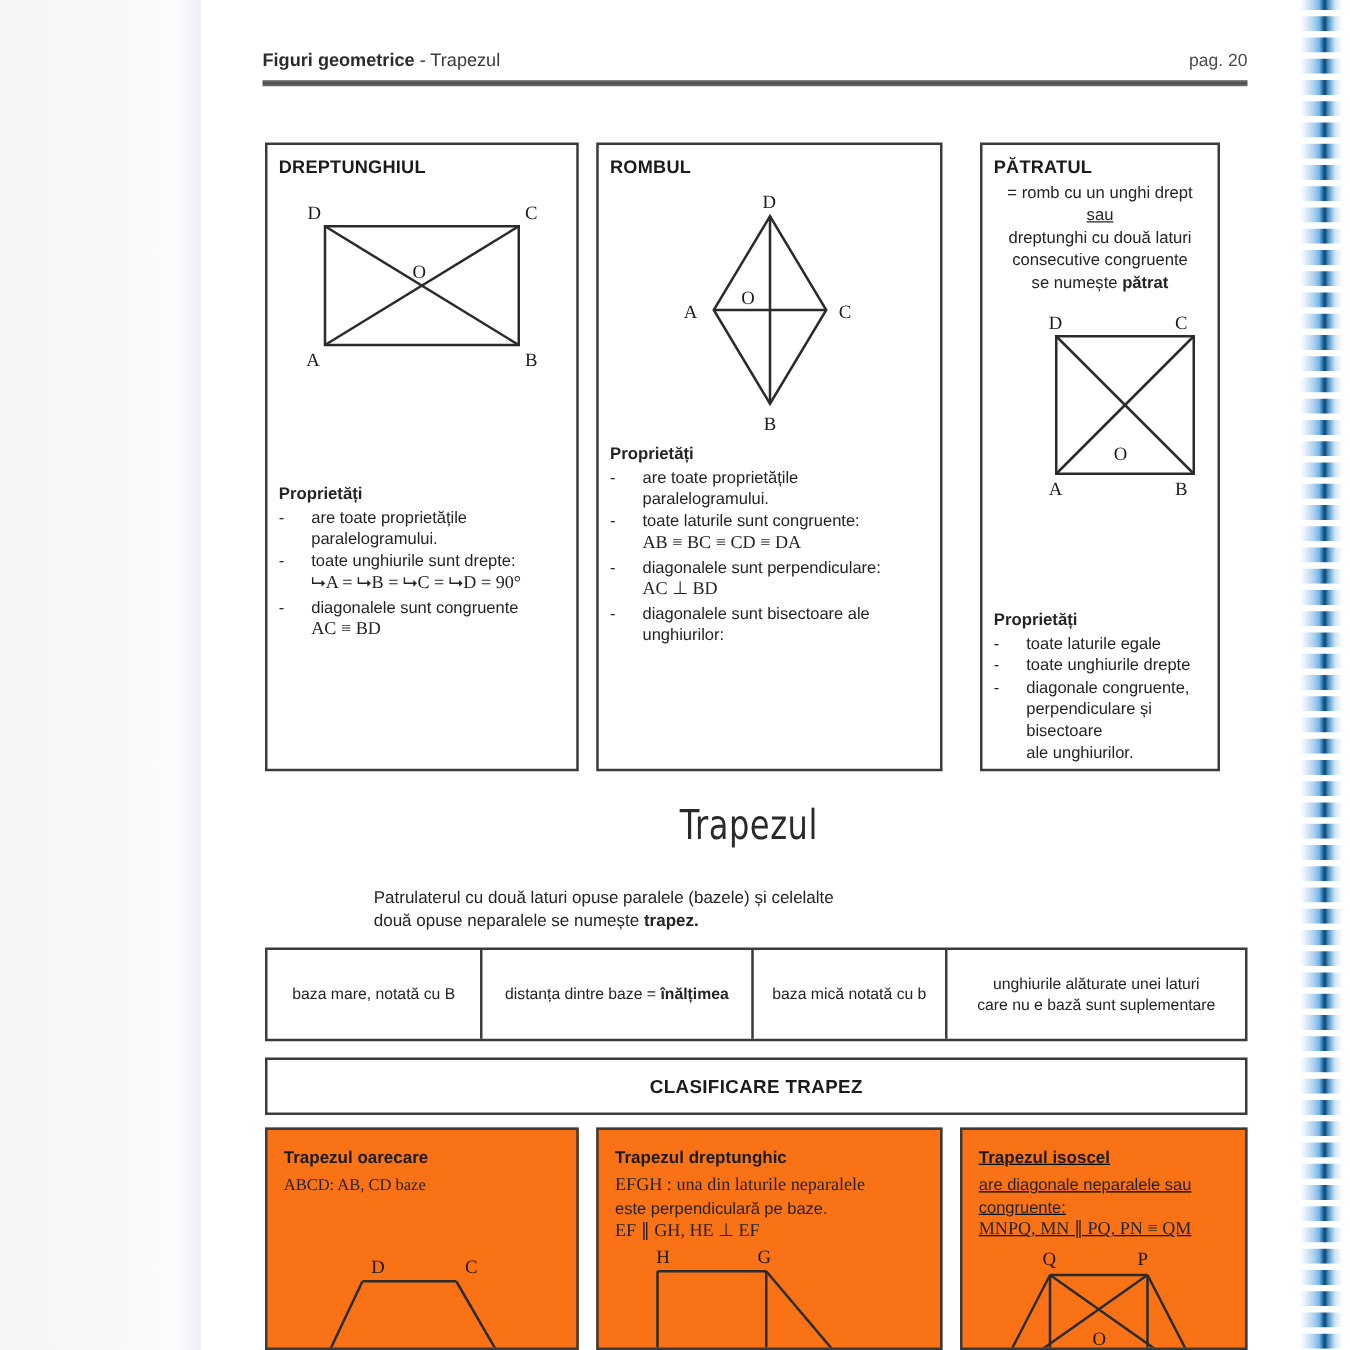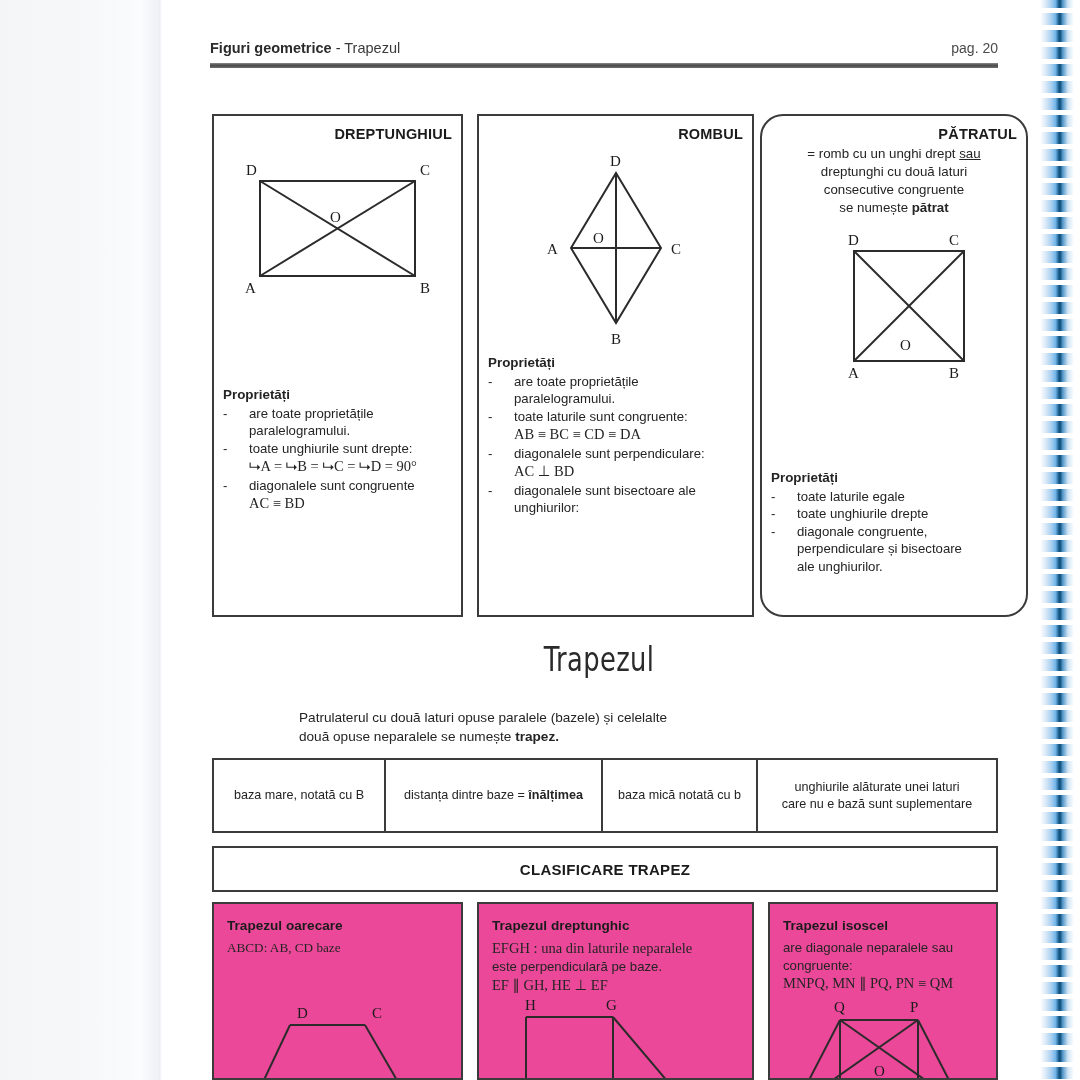--- a/index.html
+++ b/index.html
@@ -61,24 +61,24 @@
 
   
   .cards { position:absolute; left:50px; top:114px; width:786px; height:503px; }
   .card {
     position:absolute; top:0; height:503px;
     border:2.5px solid #3b3b3b; background:#fff;
     padding:10px 9px 8px 9px;
   }
   .card.c1 { left:0px;   width:251px; }
   .card.c2 { left:265px; width:277px; }
-  .card.c3 { left:548px; width:268px;border-radius:23px; }
+  .card.c3 { left:572px; width:192px; }
 
   .card-title {
-    text-align:right; font-weight:700; font-size:14.5px; letter-spacing:.2px;
+    text-align:left; font-weight:700; font-size:14.5px; letter-spacing:.2px;
     color:#1b1b1b; margin-bottom:3px;
   }
   .card-def {
     text-align:center; font-size:13.3px; line-height:1.35; color:#242424;
   }
   .card-def b { font-weight:700; }
   .card-def u { text-decoration:underline; }
 
   .fig { position:relative; margin: 6px auto 0; }
   .fig svg { display:block; }
@@ -124,25 +124,25 @@
     position:absolute; left:50px; top:846px; width:786px; height:46px;
     border:2.5px solid #3b3b3b; background:#fff;
     display:flex; align-items:center; justify-content:center;
     font-weight:700; font-size:15px; letter-spacing:.3px; color:#1b1b1b;
   }
 
   
   .bcards { position:absolute; left:50px; top:902px; width:786px; height:178px; }
   .bcard {
     position:absolute; top:0; height:178px; border:2.5px solid #3b3b3b;
-    background:#ec4899; padding:14px 13px 0 13px; overflow:hidden;
+    background:#f97316; padding:14px 13px 0 13px; overflow:hidden;
   }
   .bcard.b1 { left:0px;   width:251px; }
   .bcard.b2 { left:265px; width:277px; }
-  .bcard.b3 { left:556px; width:230px; }
+  .bcard.b3 { left:556px; width:230px;text-decoration:underline; }
   .bcard h4 { font-size:13.6px; font-weight:700; color:#1b1b1b; margin-bottom:6px; }
   .bcard .body { font-size:13.2px; line-height:1.34; color:#242424; }
   .bfig { position:absolute; left:0; width:100%; }
 </style>
 </head>
 <body>
 
 <div id="root">
 
   <div class="left-strip"></div>

